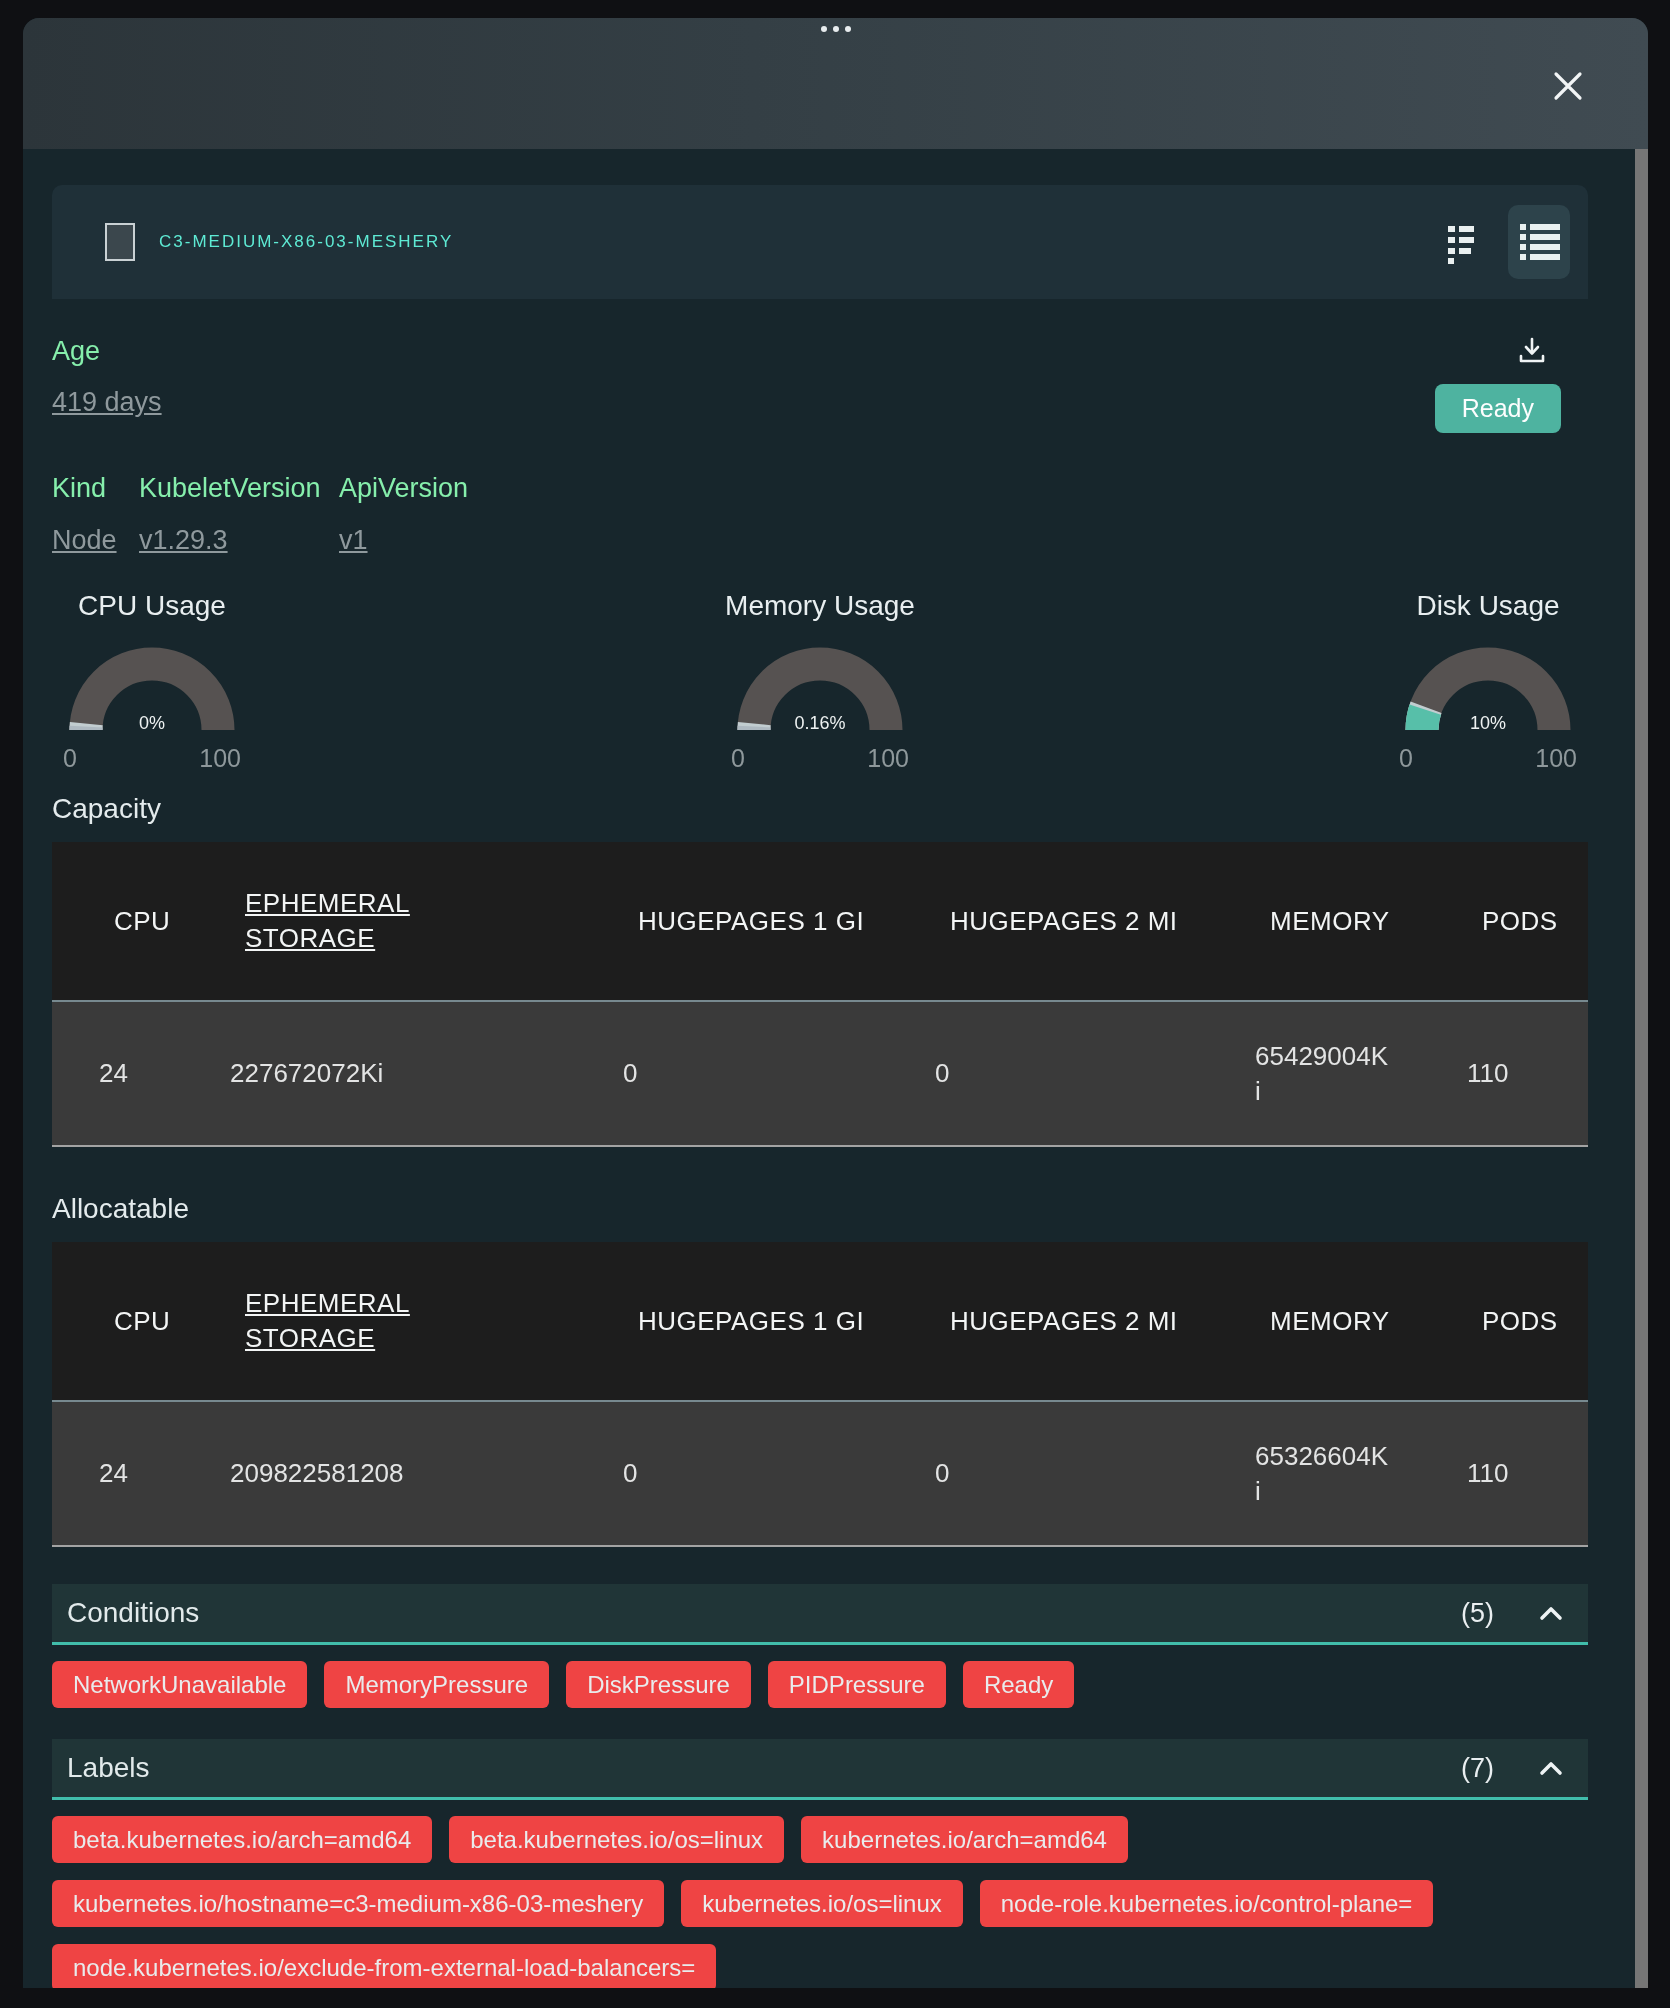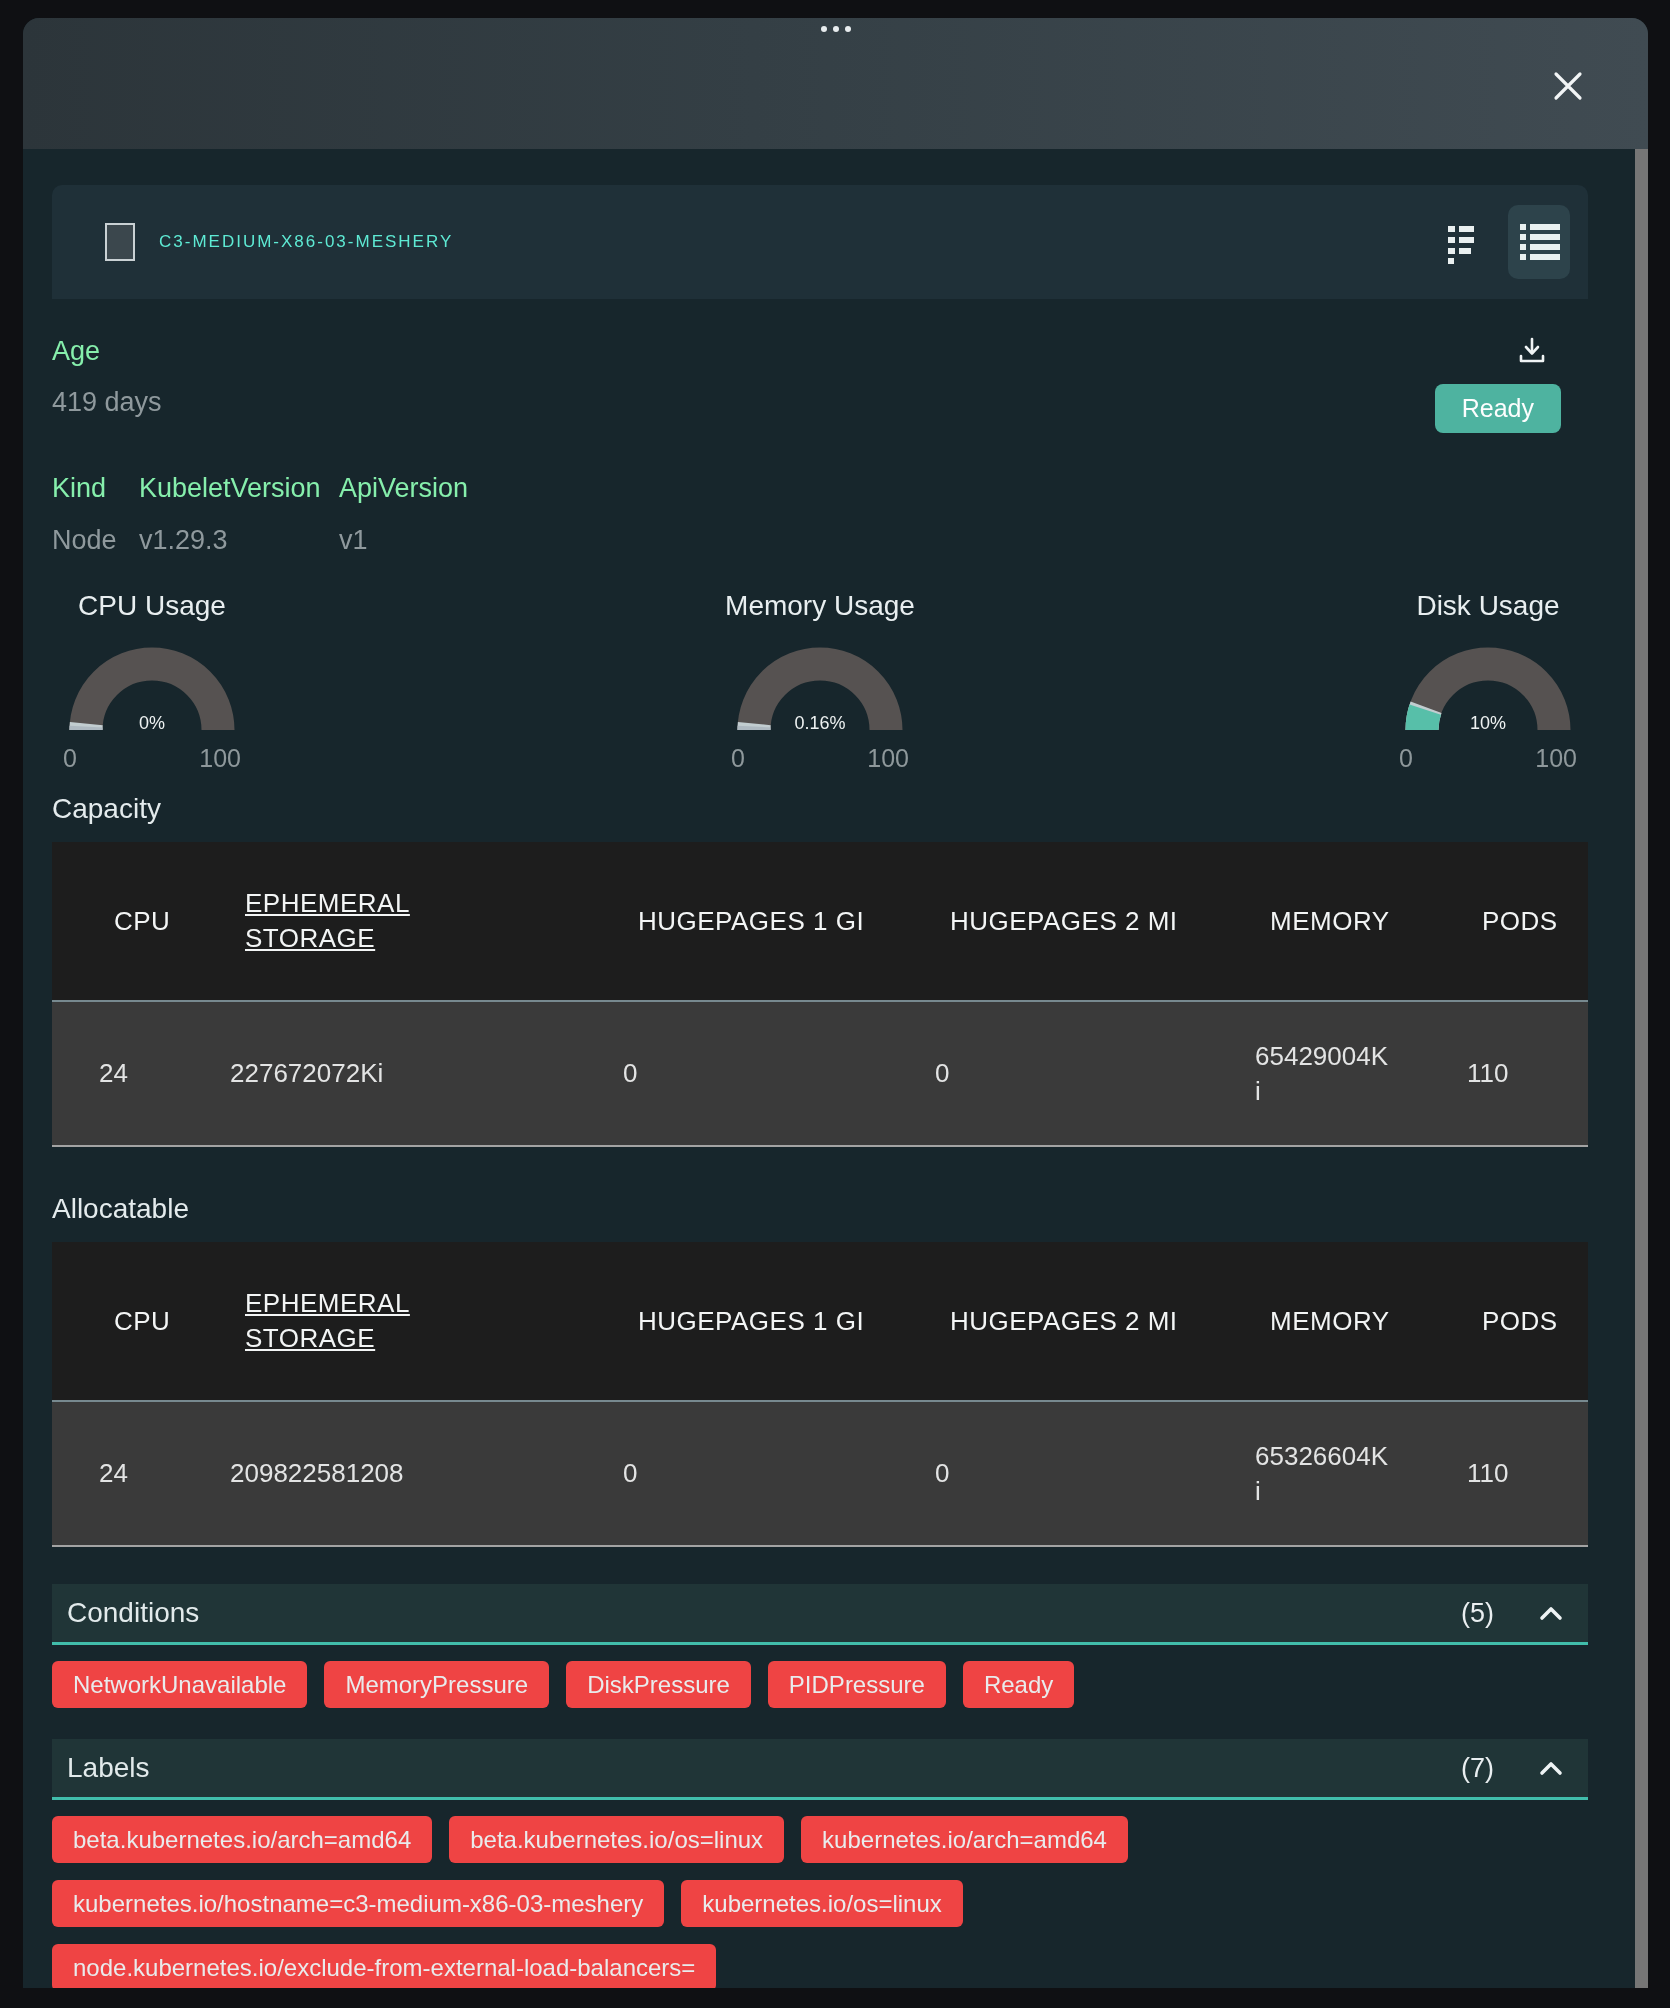--- a/index.html
+++ b/index.html
@@ -22,21 +22,21 @@
     display:flex; align-items:center; padding:0 18px 0 53px; margin-bottom:37px; }
   .checkbox { width:30px; height:38px; border:2px solid #c9d1d4; background:#3b474d; }
   .card-title { margin-left:24px; color:#5eead4; font-size:17px; letter-spacing:2px; flex:1; }
   .view-icons { display:flex; align-items:center; gap:16px; }
   .icon-btn { width:62px; height:74px; border-radius:10px; display:flex; align-items:center; justify-content:center; }
   .icon-btn.selected { background:#2d434b; }
 
   
   .info-row { display:flex; justify-content:space-between; margin-bottom:40px; }
   .lbl { color:#86efac; font-size:27px; font-weight:500; }
-  .val { color:#8f999d; font-size:27px; }
+  .val { color:#8f999d; font-size:27px;text-decoration:underline; }
   .info-left .lbl { margin-bottom:20px; }
   .info-right { display:flex; flex-direction:column; align-items:flex-end; padding-right:27px; }
   .dl-wrap { margin-right:14px; margin-bottom:18px; cursor:pointer; }
   .badge { background:#4eb3a0; color:#fdfefe; font-size:25px; padding:10px 27px; border-radius:8px; }
 
   
   .kv-row { display:flex; margin-bottom:34px; }
   .kv-col .lbl { margin-bottom:21px; }
   .kv-kind { width:87px; margin-right:0; }
   .kv-kubelet { width:200px; }
@@ -323,20 +323,21 @@
           <svg width="26" height="18" viewBox="0 0 26 18">
             <path d="M4 14 L13 5 L22 14" fill="none" stroke="#eef3f4" stroke-width="3.6" stroke-linecap="round" stroke-linejoin="round"></path>
           </svg>
         </div>
         <div class="chips">
           <span class="chip">beta.kubernetes.io/arch=amd64</span>
           <span class="chip">beta.kubernetes.io/os=linux</span>
           <span class="chip">kubernetes.io/arch=amd64</span>
           <span class="chip">kubernetes.io/hostname=c3-medium-x86-03-meshery</span>
           <span class="chip">kubernetes.io/os=linux</span>
+          <span class="chip">node-role.kubernetes.io/control-plane=</span>
           <span class="chip">node.kubernetes.io/exclude-from-external-load-balancers=</span>
         </div>
       </div>
 
     </div>
     <div class="scrollbar"></div>
   </div>
 </div>
 
 </body></html>

